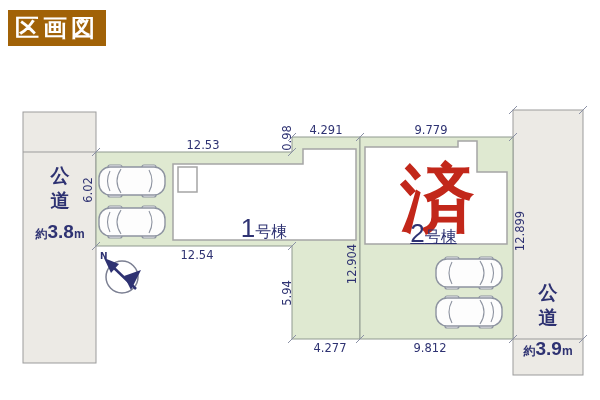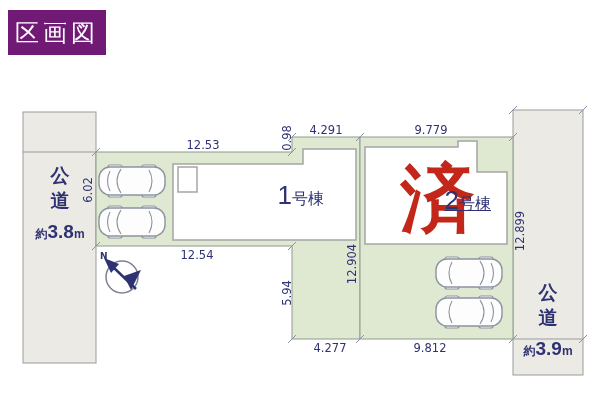--- a/index.html
+++ b/index.html
@@ -13,28 +13,28 @@
   .tick{stroke:#8a90a5;stroke-width:1;}
   .dim{font:500 11.5px "DejaVu Sans",sans-serif;fill:#2e3272;}
   .car-body{fill:#fdfdfd;stroke:#8d93a0;stroke-width:1.4;}
   .car-line{fill:none;stroke:#8d93a0;stroke-width:1.1;}
   .car-wheel{fill:#fdfdfd;stroke:#8d93a0;stroke-width:1.2;}
   .compass-circle{fill:none;stroke:#7b7f92;stroke-width:1.5;}
   .compass-needle{fill:#2e3272;}
   .compass-shaft{stroke:#2e3272;stroke-width:2.5;}
   .compass-n{font:bold 9px "DejaVu Sans",sans-serif;fill:#2e3272;}
   .overlay{position:absolute;color:#2e3272;}
-  .badge{left:8px;top:10px;width:98px;height:45px;background:#701a75;color:#ffffff;
+  .badge{left:8px;top:10px;width:98px;height:36px;background:#a16207;color:#ffffff;
          display:flex;align-items:center;justify-content:center;
-         font-size:24px;font-weight:normal;letter-spacing:4px;}
+         font-size:24px;font-weight:bold;letter-spacing:4px;}
   .road-label{text-align:center;font-weight:bold;}
   .road-label .kanji{font-size:19px;line-height:1.32;width:1.25em;margin:8px auto;word-break:break-all;}
   .road-label .width-line{white-space:nowrap;margin-top:3px;font-size:12px;}
   .road-label .width-value{font-size:19px;}
-  .house-label{text-align:right;white-space:nowrap;}
+  .house-label{text-align:center;white-space:nowrap;margin-top:33px;}
   .house-label .num{font-size:26px;font-weight:500;}
   .house-label .suffix{font-size:16px;font-weight:500;}
   .stamp{width:85px;height:85px;line-height:85px;text-align:center;
          font-family:"DejaVu Serif","Liberation Serif",serif;
          font-size:74px;color:#c2271a;font-weight:bold;}
 </style>
 </head>
 <body>
 
 <div class="stage">

